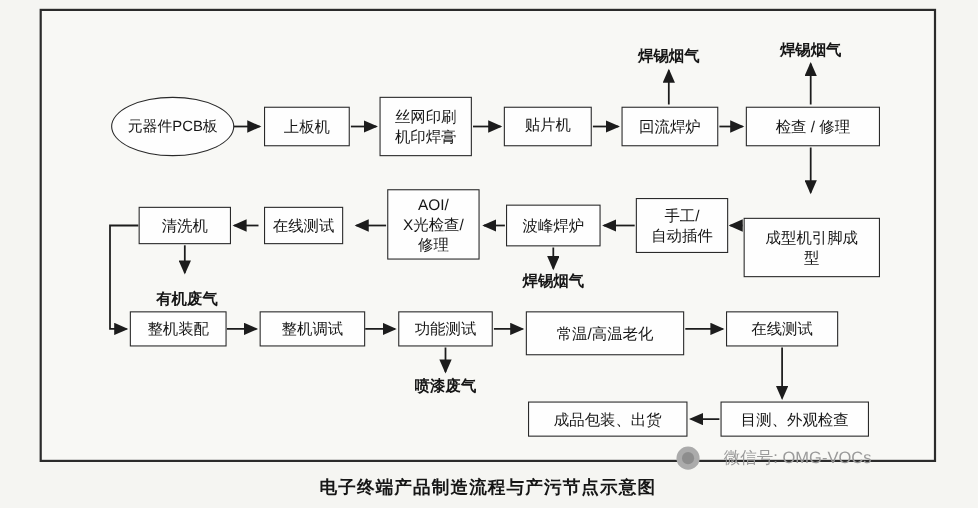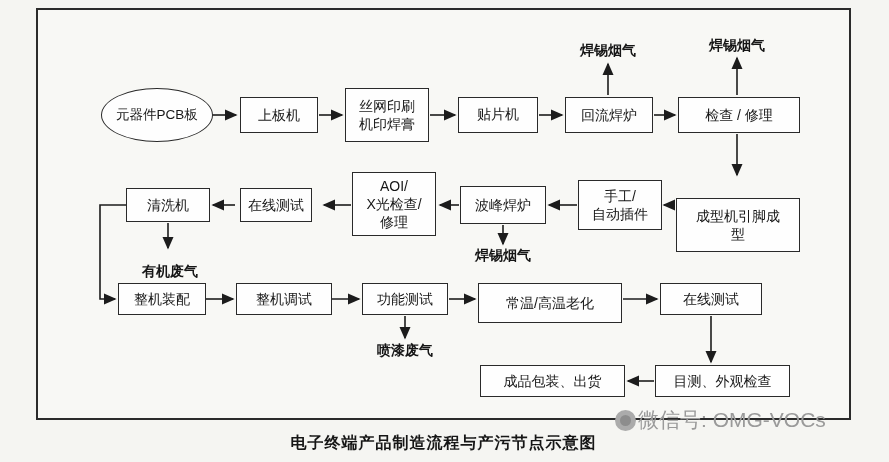--- a/index.html
+++ b/index.html
@@ -42,23 +42,23 @@
     position:absolute;
     left:36px;top:433px;width:815px;
     text-align:center;
     font-weight:bold;
     font-size:16px;
     letter-spacing:1px;
   }
   .watermark{
     position:absolute;
     left:615px;top:406px;
-    display:flex;align-items:center;gap:2px;
+    display:flex;align-items:center;gap:22px;
     color:#9a9a9a;
-    font-size:21px;
+    font-size:15px;
     font-weight:500;
   }
   .wm-icon{
     width:21px;height:21px;border-radius:50%;
     background:#ababab;
     position:relative;flex:0 0 auto;
   }
   .wm-icon::after{
     content:"";
     position:absolute;left:5px;top:5px;width:11px;height:11px;

